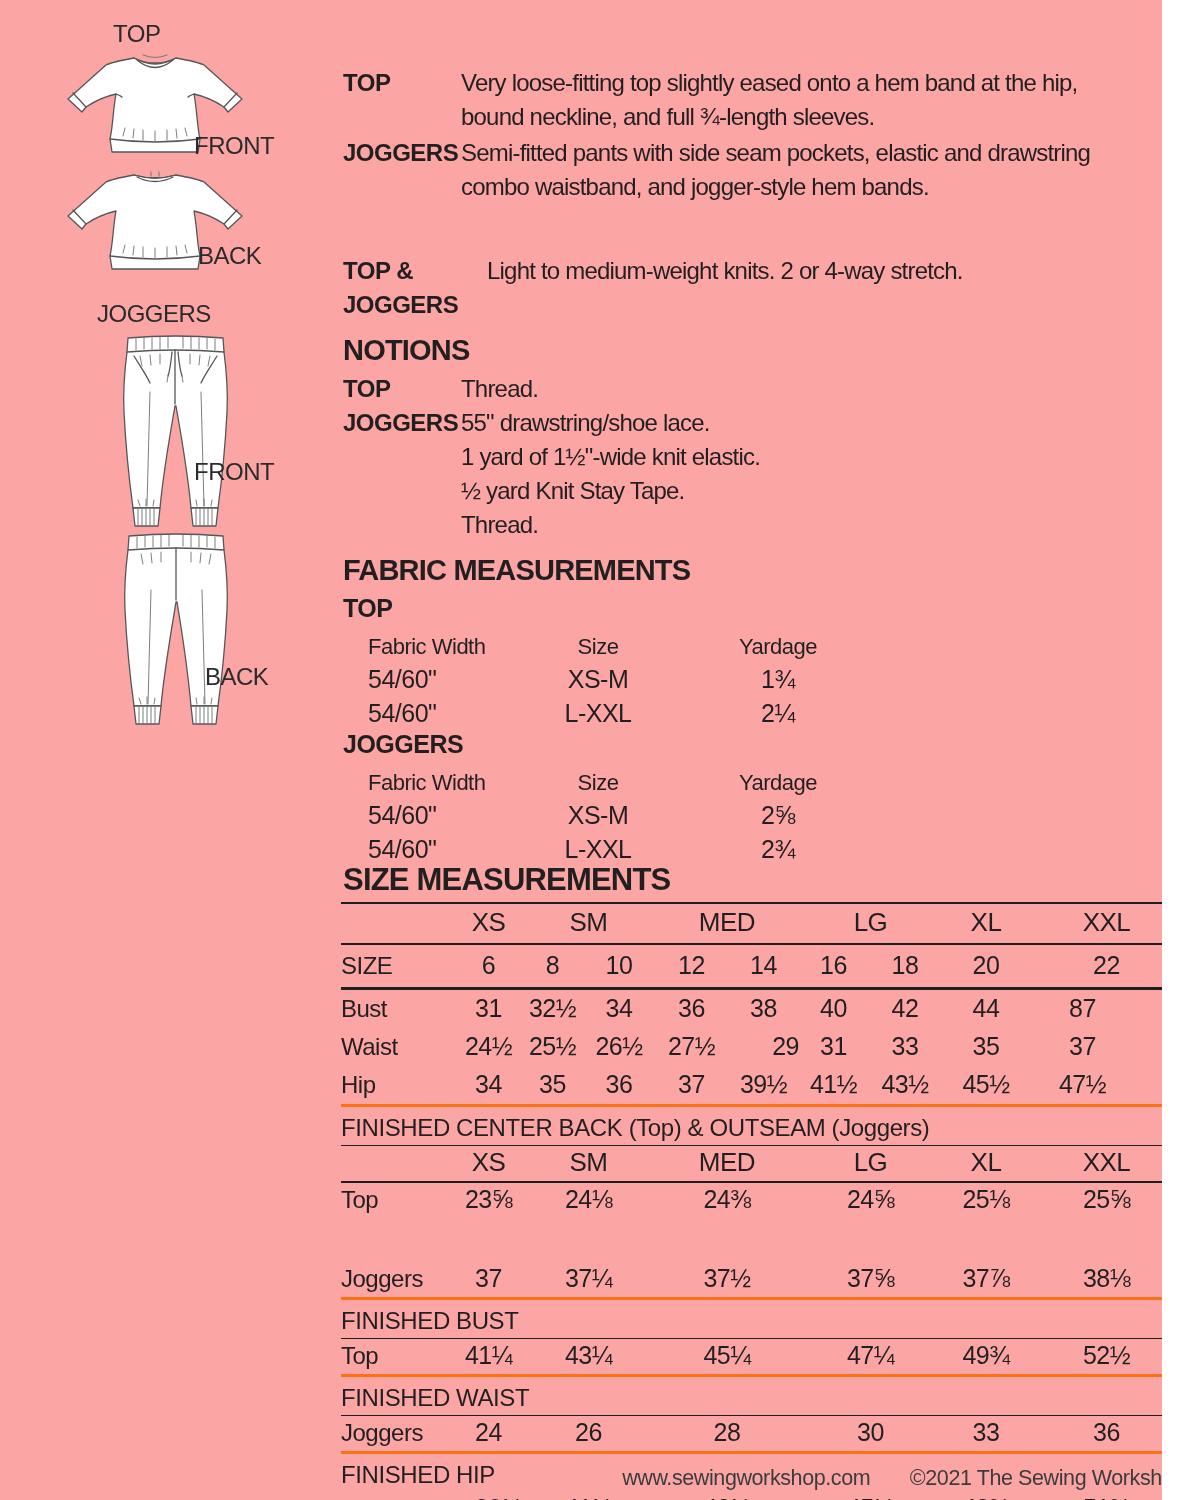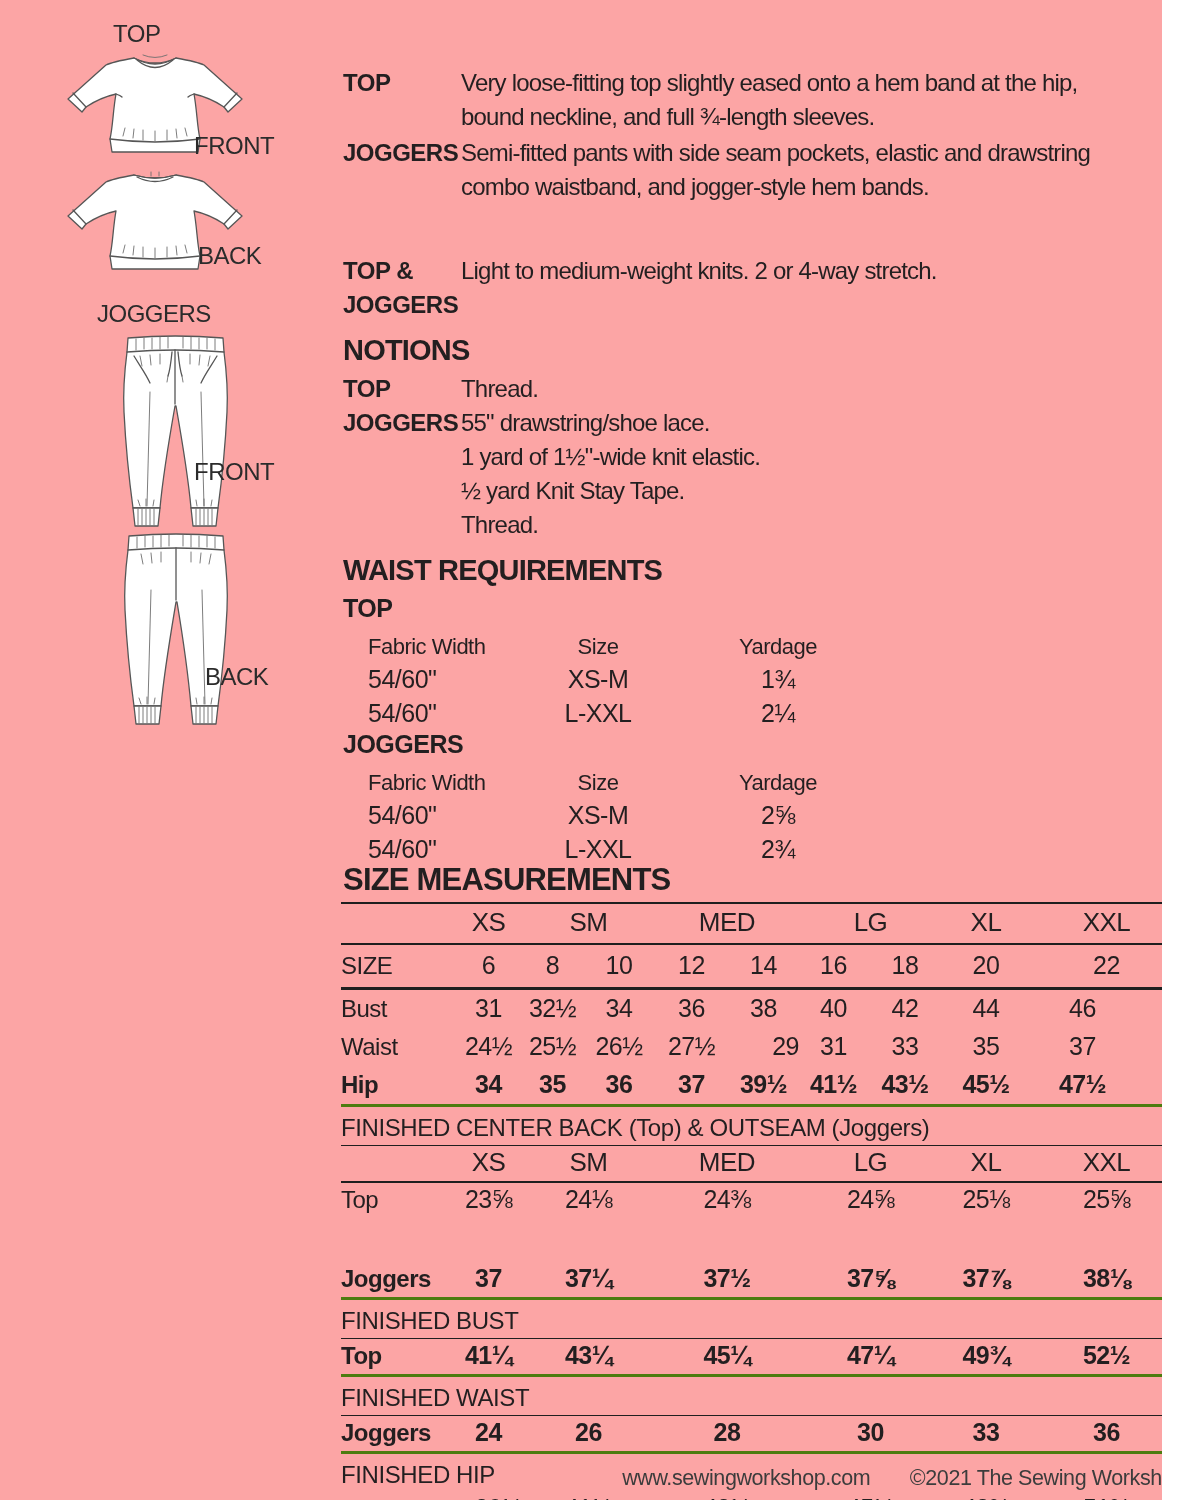--- a/index.html
+++ b/index.html
@@ -29,21 +29,21 @@
   
   .sm-wrap{position:absolute;left:341px;top:902px;width:842px;border-top:2.5px solid #1f1f1f;}
   .grow{display:grid;grid-template-columns:114px 67px 61px 72px 73px 71px 69px 74px 88px 153px;align-items:end;}
   .gcell{font-size:25px;text-align:center;letter-spacing:-0.5px;padding:4px 0 5px;}
   .gcell.glabel{text-align:left;font-size:24px;}
   .gcell.xxl{padding-right:48px;}
   .r-grouphead{border-bottom:2px solid #1f1f1f;}
   .r-grouphead .gcell{font-size:26px;padding:3px 0 5px;}
   .r-sizerow{border-bottom:3px solid #1f1f1f;}
   .r-sizerow .gcell{padding:6px 0 7px;}
-  .r-last{border-bottom:3px solid #4d7c0f;font-weight:bold;}
+  .r-last{border-bottom:3px solid #f97316;}
   .sec-title{font-size:24px;letter-spacing:-0.4px;padding:7px 0 3px;}
   .sec-title.underlined{border-bottom:1.5px solid #1f1f1f;}
   .r-finhead{border-bottom:2px solid #1f1f1f;}
   .r-finhead .gcell{font-size:26px;padding:1px 0 3px;}
   .r-fin .gcell{padding:2px 0 4px;}
 
   .footer{position:absolute;left:343px;top:1466px;width:842px;text-align:right;font-size:21.5px;
           color:#3c3c3c;letter-spacing:-0.4px;}
   .footer .copy{margin-left:34px;}
 
@@ -144,40 +144,40 @@
     <div class="info-label">TOP</div>
     <div class="info-text">Very loose-fitting top slightly eased onto a hem band at the hip,
 bound neckline, and full ¾-length sleeves.</div>
   </div>
   <div class="abs info-row" style="left:343px;top:136px;">
     <div class="info-label">JOGGERS</div>
     <div class="info-text">Semi-fitted pants with side seam pockets, elastic and drawstring
 combo waistband, and jogger-style hem bands.</div>
   </div>
 
-  <div class="abs info-row" style="left:343px;top:254px;">
+  <div class="abs info-row" style="left:343px;top:254px;gap:26px;">
     <div class="info-label">TOP &amp;
 JOGGERS</div>
     <div class="info-text">Light to medium-weight knits. 2 or 4-way stretch.</div>
   </div>
 
   <div class="abs h2" style="left:343px;top:336px;">NOTIONS</div>
   <div class="abs info-row" style="left:343px;top:372px;">
     <div class="info-label">TOP</div>
     <div class="info-text">Thread.</div>
   </div>
   <div class="abs info-row" style="left:343px;top:406px;">
     <div class="info-label">JOGGERS</div>
     <div class="info-text">55" drawstring/shoe lace.
 1 yard of 1½"-wide knit elastic.
 ½ yard Knit Stay Tape.
 Thread.</div>
   </div>
 
-  <div class="abs h2" style="left:343px;top:556px;">WAIST REQUIREMENTS</div>
+  <div class="abs h2" style="left:343px;top:556px;">FABRIC MEASUREMENTS</div>
   <div class="abs subhead" style="left:343px;top:594px;">TOP</div>
   <div class="abs fr-table" style="left:343px;top:626px;">
       <div class="fr-row fr-head">
         <div class="fr-cell c1">Fabric Width</div>
         <div class="fr-cell c2">Size</div>
         <div class="fr-cell c3">Yardage</div>
       </div>
       <div class="fr-row">
         <div class="fr-cell c1">54/60"</div>
         <div class="fr-cell c2">XS-M</div>
@@ -235,21 +235,21 @@
       <div class="grow">
         <div class="gcell glabel">Bust</div>
         <div class="gcell" style="grid-column: 2;">31</div>
         <div class="gcell" style="grid-column: 3;">32½</div>
         <div class="gcell" style="grid-column: 4;">34</div>
         <div class="gcell" style="grid-column: 5;">36</div>
         <div class="gcell" style="grid-column: 6;">38</div>
         <div class="gcell" style="grid-column: 7;">40</div>
         <div class="gcell" style="grid-column: 8;">42</div>
         <div class="gcell" style="grid-column: 9;">44</div>
-        <div class="gcell xxl" style="grid-column: 10;">46</div>
+        <div class="gcell xxl" style="grid-column: 10;">87</div>
       </div>
       <div class="grow">
         <div class="gcell glabel">Waist</div>
         <div class="gcell" style="grid-column: 2;">24½</div>
         <div class="gcell" style="grid-column: 3;">25½</div>
         <div class="gcell" style="grid-column: 4;">26½</div>
         <div class="gcell" style="grid-column: 5;">27½</div>
         <div class="gcell" style="grid-column: 6; text-align: right;">29</div>
         <div class="gcell" style="grid-column: 7;">31</div>
         <div class="gcell" style="grid-column: 8;">33</div>

